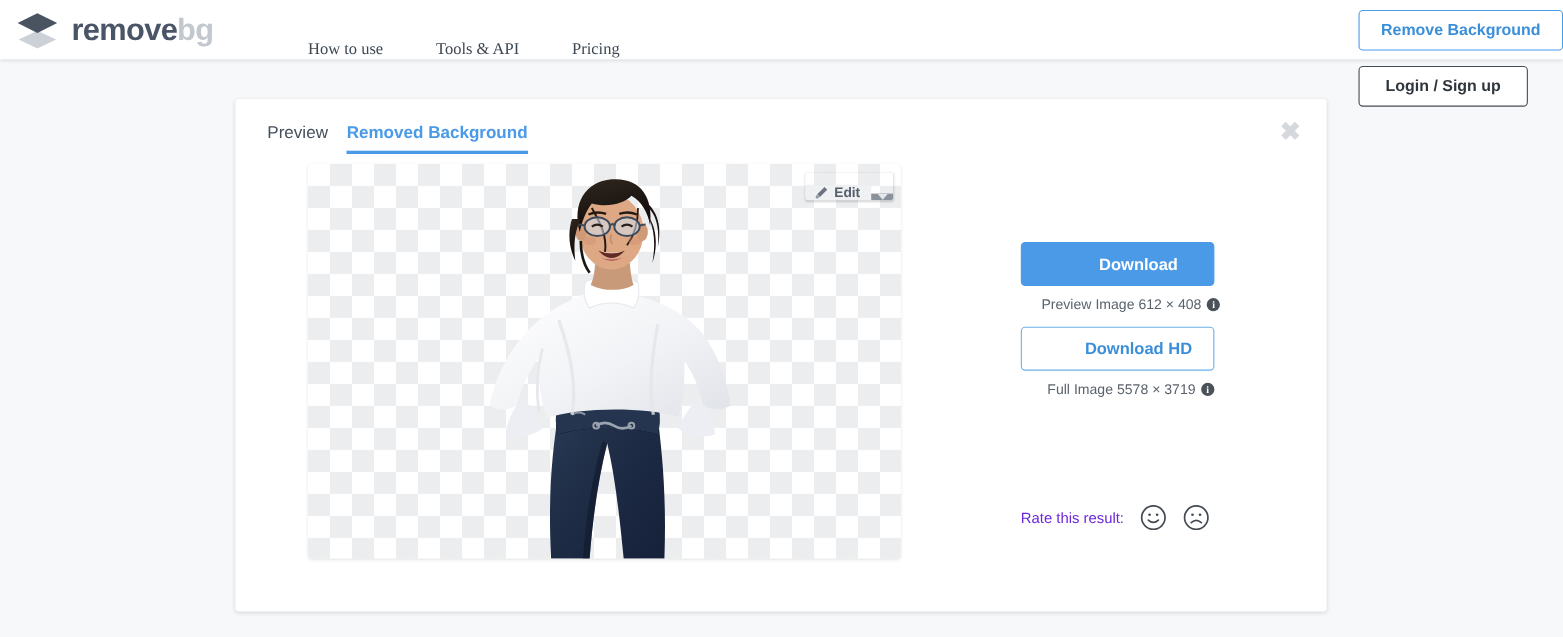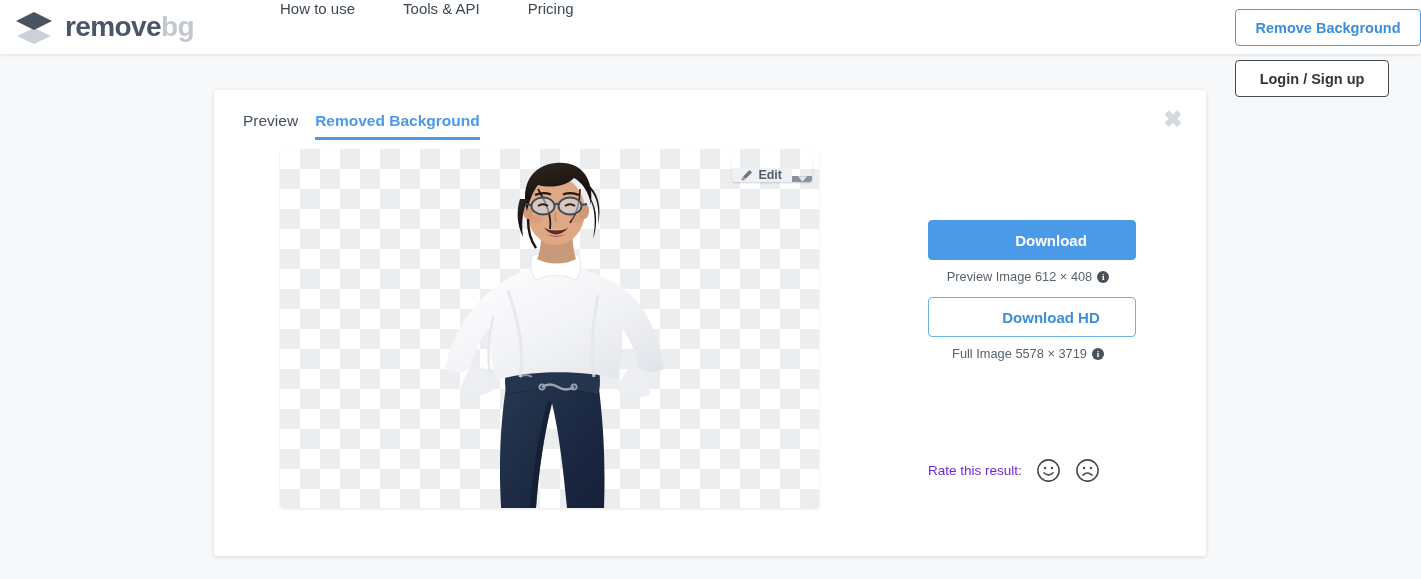--- a/index.html
+++ b/index.html
@@ -25,21 +25,21 @@
     cursor: pointer;
   }
   .logo-mark { width: 40px; height: 40px; display:block; }
   .logo-text {
     font-size: 28px; font-weight: bold; letter-spacing: -0.6px;
     line-height: 40px;
   }
   .logo-remove { color: #4a5568; }
   .logo-bg { color: #c3c8ce; }
 
-  .nav { position: absolute; left: 280px; top: 0; height: 54px; display: flex; align-items: flex-start; gap: 0; }
+  .nav { position: absolute; left: 280px; top: 0; height: 54px; display: flex; align-items: flex-end; gap: 0; font-family: Liberation Serif, serif; }
   .nav a {
     color: #3d4852; font-size: 15px; text-decoration: none;
     padding: 0 0; margin-right: 48px; white-space: nowrap;
   }
   .nav a:last-child { margin-right: 0; }
 
   .header-btns { position: absolute; right: 0; top: 9px; display: flex; gap: 14px; flex-direction: column; }
   .btn {
     height: 37px; border-radius: 4px; background: #fff;
     font-size: 14.5px; font-weight: bold; cursor: pointer;
@@ -104,21 +104,21 @@
     background: rgba(128,138,148,0.92); color: #e8eaec;
     width: 20px; display: flex; align-items: center; justify-content: center;
     cursor: pointer; font-size: 9px;
   }
 
   .person { position: absolute; left: 0; top: 0; width: 539px; height: 359px; }
 
   
   .right-panel { position: absolute; left: 714px; top: 130px; width: 200px; }
   .dl-btn {
-    width: 208px; height: 40px; border-radius: 4px;
+    width: 176px; height: 40px; border-radius: 4px;
     display: flex; align-items: center; justify-content: center;
     font-size: 15px; font-weight: bold; cursor: pointer; padding-left: 38px;
   }
   .dl-primary { background: #4a9ae8; color: #fff; border: 1px solid #4a9ae8; }
   .dl-secondary { background: #fff; color: #3b8fd9; border: 1px solid #6bb0ec; }
   .dl-caption {
     margin-top: 9px; margin-bottom: 13px;
     font-size: 12.8px; color: #5a636c;
     display: flex; align-items: center; justify-content: center; gap: 5px;
   }

